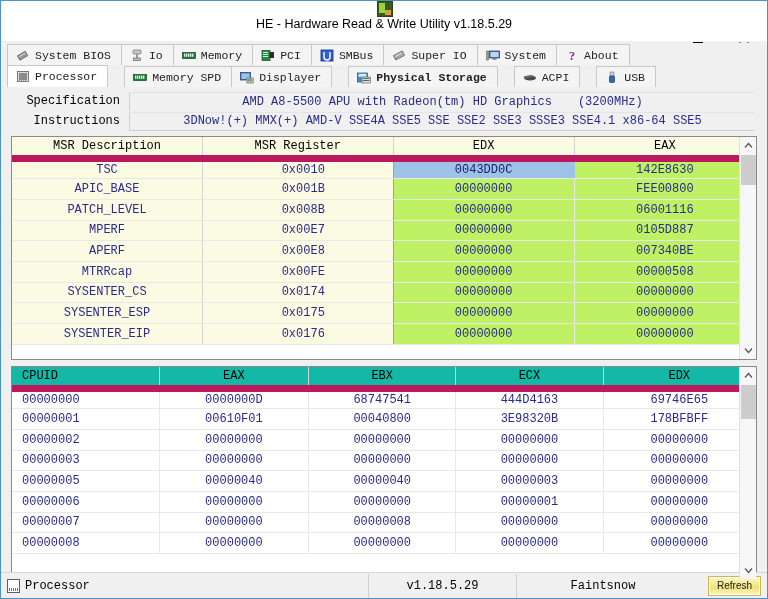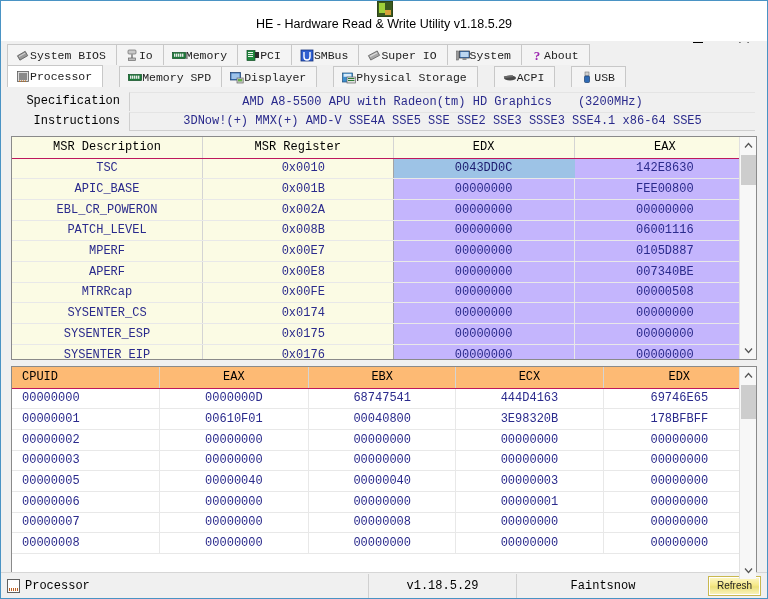--- a/index.html
+++ b/index.html
@@ -76,20 +76,21 @@
     display: flex;
     height: 22px;
     align-items: flex-end;
     position: relative;
   }
   .tab-row.row1 { margin-top: 2px; }
   .tab {
     height: 21px;
     display: flex;
     align-items: center;
+    gap: 5px;
     padding: 0 10px 0 8px;
     background: #f4f4f4;
     border: 1px solid #c8c8c8;
     border-bottom: none;
     font-family: "Liberation Mono", monospace;
     font-size: 11.5px;
     color: #222;
     white-space: nowrap;
     position: relative;
     flex: 0 0 auto;
@@ -178,47 +179,47 @@
     table-layout: fixed;
     font-family: "Liberation Mono", monospace;
     font-size: 12px;
     position: relative;
     z-index: 1;
   }
   table.grid th {
     font-weight: normal;
     height: 21px;
     border-right: 1px solid #d4d4d4;
-    border-bottom: 1px solid #be185d;
+    border-bottom: 7px solid #be185d;
     color: #000;
     text-align: center;
   }
   table.grid td {
     height: 20.7px;
     border-right: 1px solid #e8e8e8;
     border-bottom: 1px solid #e8e8e8;
     text-align: center;
     color: #2a2a8c;
   }
 
   
   .grid-msr th { background: #fbfbe4; }
   .grid-msr th.c3, .grid-msr th.c4 { background: #fbfbe4; }
   .grid-msr td.c1, .grid-msr td.c2 { background: #fbfbe4; }
-  .grid-msr td.c3, .grid-msr td.c4 { background: #c4b5fd; }
+  .grid-msr td.c3, .grid-msr td.c4 { background: #bef264; }
   .grid-msr td.c1 { border-right: 1px solid #d4d4d4; }
   .grid-msr td.c2 { border-right: 1px solid #a3a3a3; padding-left: 12px; }
   .grid-msr td.sel {
     background: #9dc3e6;
     color: #1b1b6e;
     border-right: 1px solid #9dc3e6;
   }
 
   
-  .grid-cpuid th { background: #fdba74; border-bottom: 1px solid #d4d4d4; }
+  .grid-cpuid th { background: #14b8a6; border-bottom: 1px solid #d4d4d4; }
   .grid-cpuid td { background: #ffffff; color: #000; }
   .grid-cpuid th.c1, .grid-cpuid td.c1 { text-align: left; padding-left: 10px; }
 
   
   .vscroll {
     position: absolute;
     top: 0; right: 0;
     width: 17px; height: 100%;
     background: #f7f7f7;
     border-left: 1px solid #e0e0e0;
@@ -418,21 +419,21 @@
       </div>
       <div class="tab">
         <svg class="tab-ico" viewBox="0 0 14 13">
           <rect x="0.5" y="1.5" width="10" height="7.5" fill="#2f6bb5" stroke="#1a3c6b" stroke-width="0.7"></rect>
           <rect x="1.4" y="2.4" width="8.2" height="5.7" fill="#9ec3ea"></rect>
           <rect x="7" y="7" width="6.2" height="5" fill="#cfcfcf" stroke="#666" stroke-width="0.7"></rect>
           <rect x="8" y="8" width="4.2" height="2.4" fill="#67b04a"></rect>
         </svg>
         <span>Displayer</span>
       </div>
-      <div class="tab" style="margin-left:16px;">
+      <div class="tab" style="margin-left:16px;font-weight:bold;">
         <svg class="tab-ico" viewBox="0 0 14 13">
           <rect x="0.5" y="2" width="10" height="9" fill="#3f8fcf" stroke="#1e4f7a" stroke-width="0.7"></rect>
           <rect x="1.6" y="2.8" width="7.8" height="3" fill="#d8ecfa"></rect>
           <rect x="5" y="6" width="8.4" height="6" fill="#e0e0e0" stroke="#666" stroke-width="0.7"></rect>
           <g fill="#2e7d32">
               <rect x="6" y="7" width="6.4" height="1"></rect>
               <rect x="6" y="9" width="6.4" height="1"></rect>
             </g>
         </svg>
         <span>Physical Storage</span>
@@ -494,26 +495,20 @@
           <td class="c3 sel">0043DD0C</td>
           <td class="c4">142E8630</td>
         </tr>
         <tr>
           <td class="c1">APIC_BASE</td>
           <td class="c2">0x001B</td>
           <td class="c3">00000000</td>
           <td class="c4">FEE00800</td>
         </tr>
         <tr>
-          <td class="c1">EBL_CR_POWERON</td>
-          <td class="c2">0x002A</td>
-          <td class="c3">00000000</td>
-          <td class="c4">00000000</td>
-        </tr>
-        <tr>
           <td class="c1">PATCH_LEVEL</td>
           <td class="c2">0x008B</td>
           <td class="c3">00000000</td>
           <td class="c4">06001116</td>
         </tr>
         <tr>
           <td class="c1">MPERF</td>
           <td class="c2">0x00E7</td>
           <td class="c3">00000000</td>
           <td class="c4">0105D887</td>

